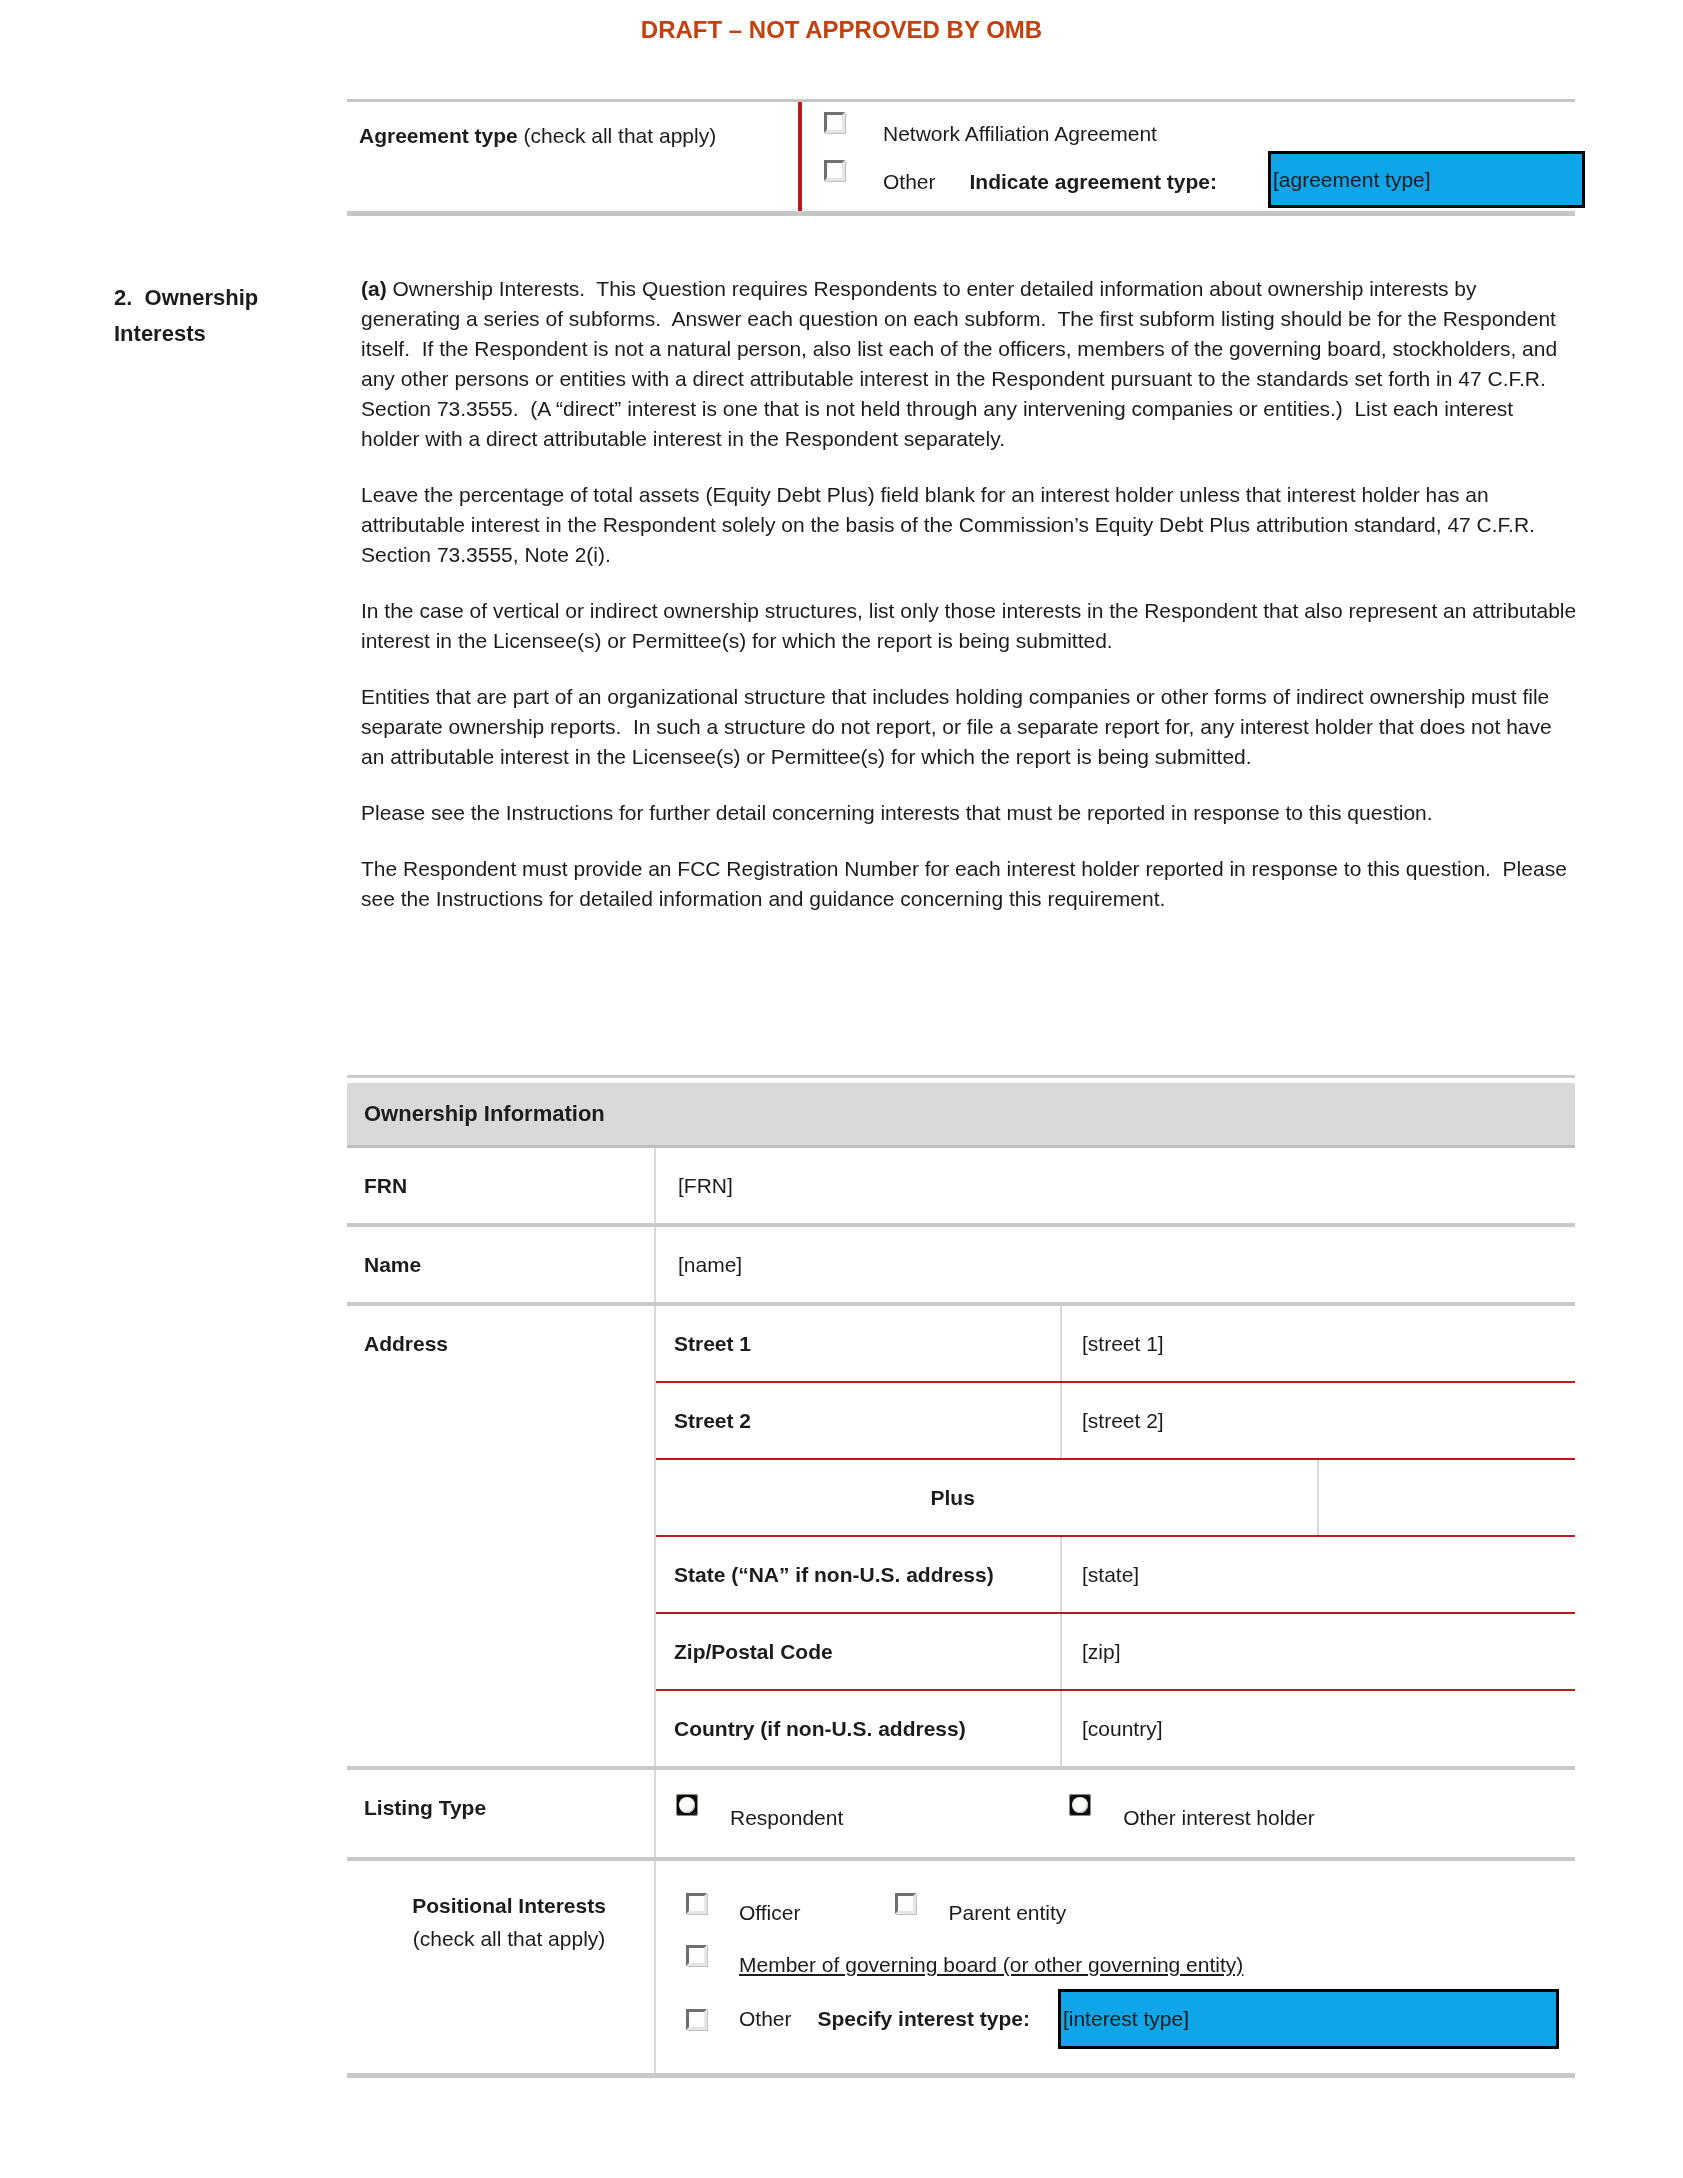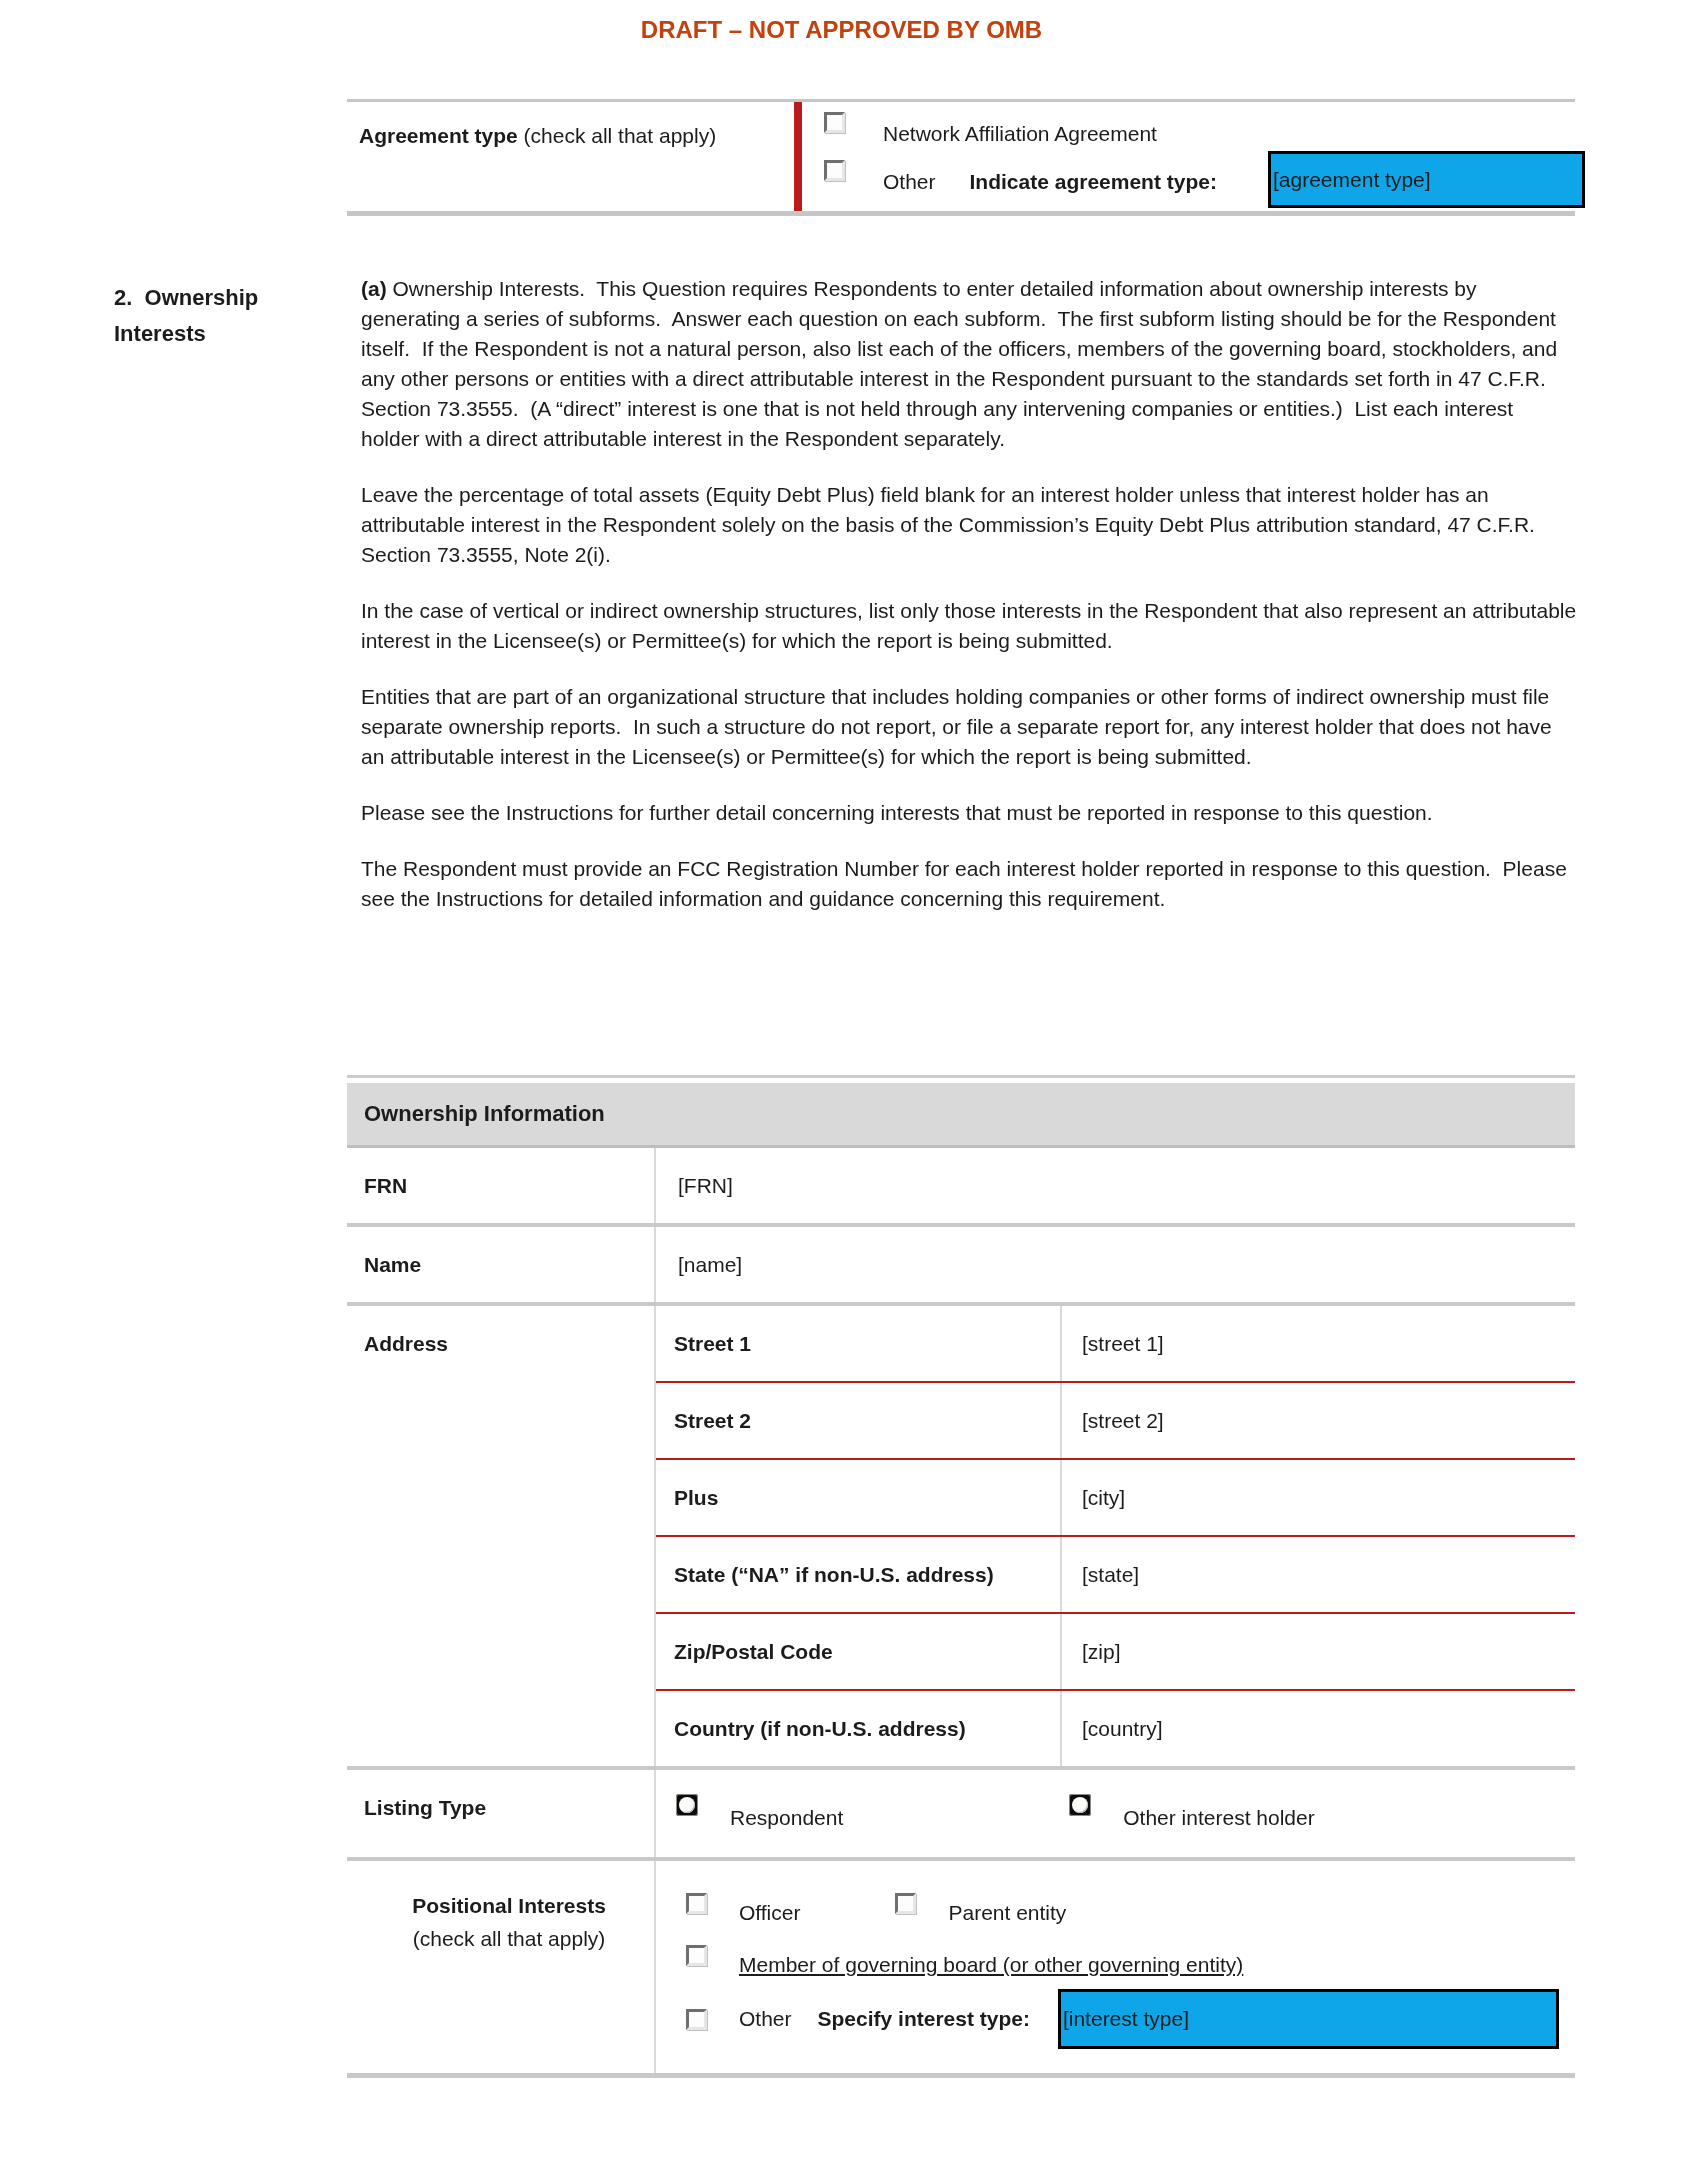--- a/index.html
+++ b/index.html
@@ -10,21 +10,21 @@
   .b{font-weight:bold;}
   .fw-n{font-weight:normal;}
 
   
   .draft{position:absolute;top:16px;left:0;width:1683px;text-align:center;
          font-size:24px;font-weight:bold;color:#c2410c;}
 
   
   .agreement{position:absolute;left:347px;top:99px;width:1228px;height:117px;box-sizing:border-box;
              border-top:3px solid #c6c6c6;border-bottom:5px solid #c6c6c6;display:flex;font-size:21px;}
-  .agr-left{width:455px;box-sizing:border-box;border-right:8px solid #b91c1c;padding:22px 10px 0 12px;}
+  .agr-left{width:455px;box-sizing:border-box;border-right:4px solid #b91c1c;padding:22px 10px 0 12px;}
   .agr-right{flex:1;position:relative;padding-top:10px;}
   .opt-row{display:flex;align-items:flex-start;margin-left:22px;}
   .opt-row + .opt-row{margin-top:14px;}
   .opt-row .lbl{margin:10px 0 0 38px;}
   .opt-row .prompt{margin:10px 0 0 34px;font-weight:bold;}
   .agr-input{position:absolute;left:466px;top:49px;width:317px;height:57px;}
 
   
   .cb{width:21px;height:21px;flex:none;background:#fdfdfd;
       border-top:3px solid #6f6f6f;border-left:3px solid #6f6f6f;
@@ -141,21 +141,20 @@
         <div class="sub">
           <div class="sub-lab">Street 1</div>
           <div class="sub-val">[street 1]</div>
         </div>
         <div class="sub">
           <div class="sub-lab">Street 2</div>
           <div class="sub-val">[street 2]</div>
         </div>
         <div class="sub">
           <div class="sub-lab">Plus</div>
-          <div class="sub-val">[city]</div>
         </div>
         <div class="sub">
           <div class="sub-lab">State (“NA” if non-U.S. address)</div>
           <div class="sub-val">[state]</div>
         </div>
         <div class="sub">
           <div class="sub-lab">Zip/Postal Code</div>
           <div class="sub-val">[zip]</div>
         </div>
         <div class="sub">

